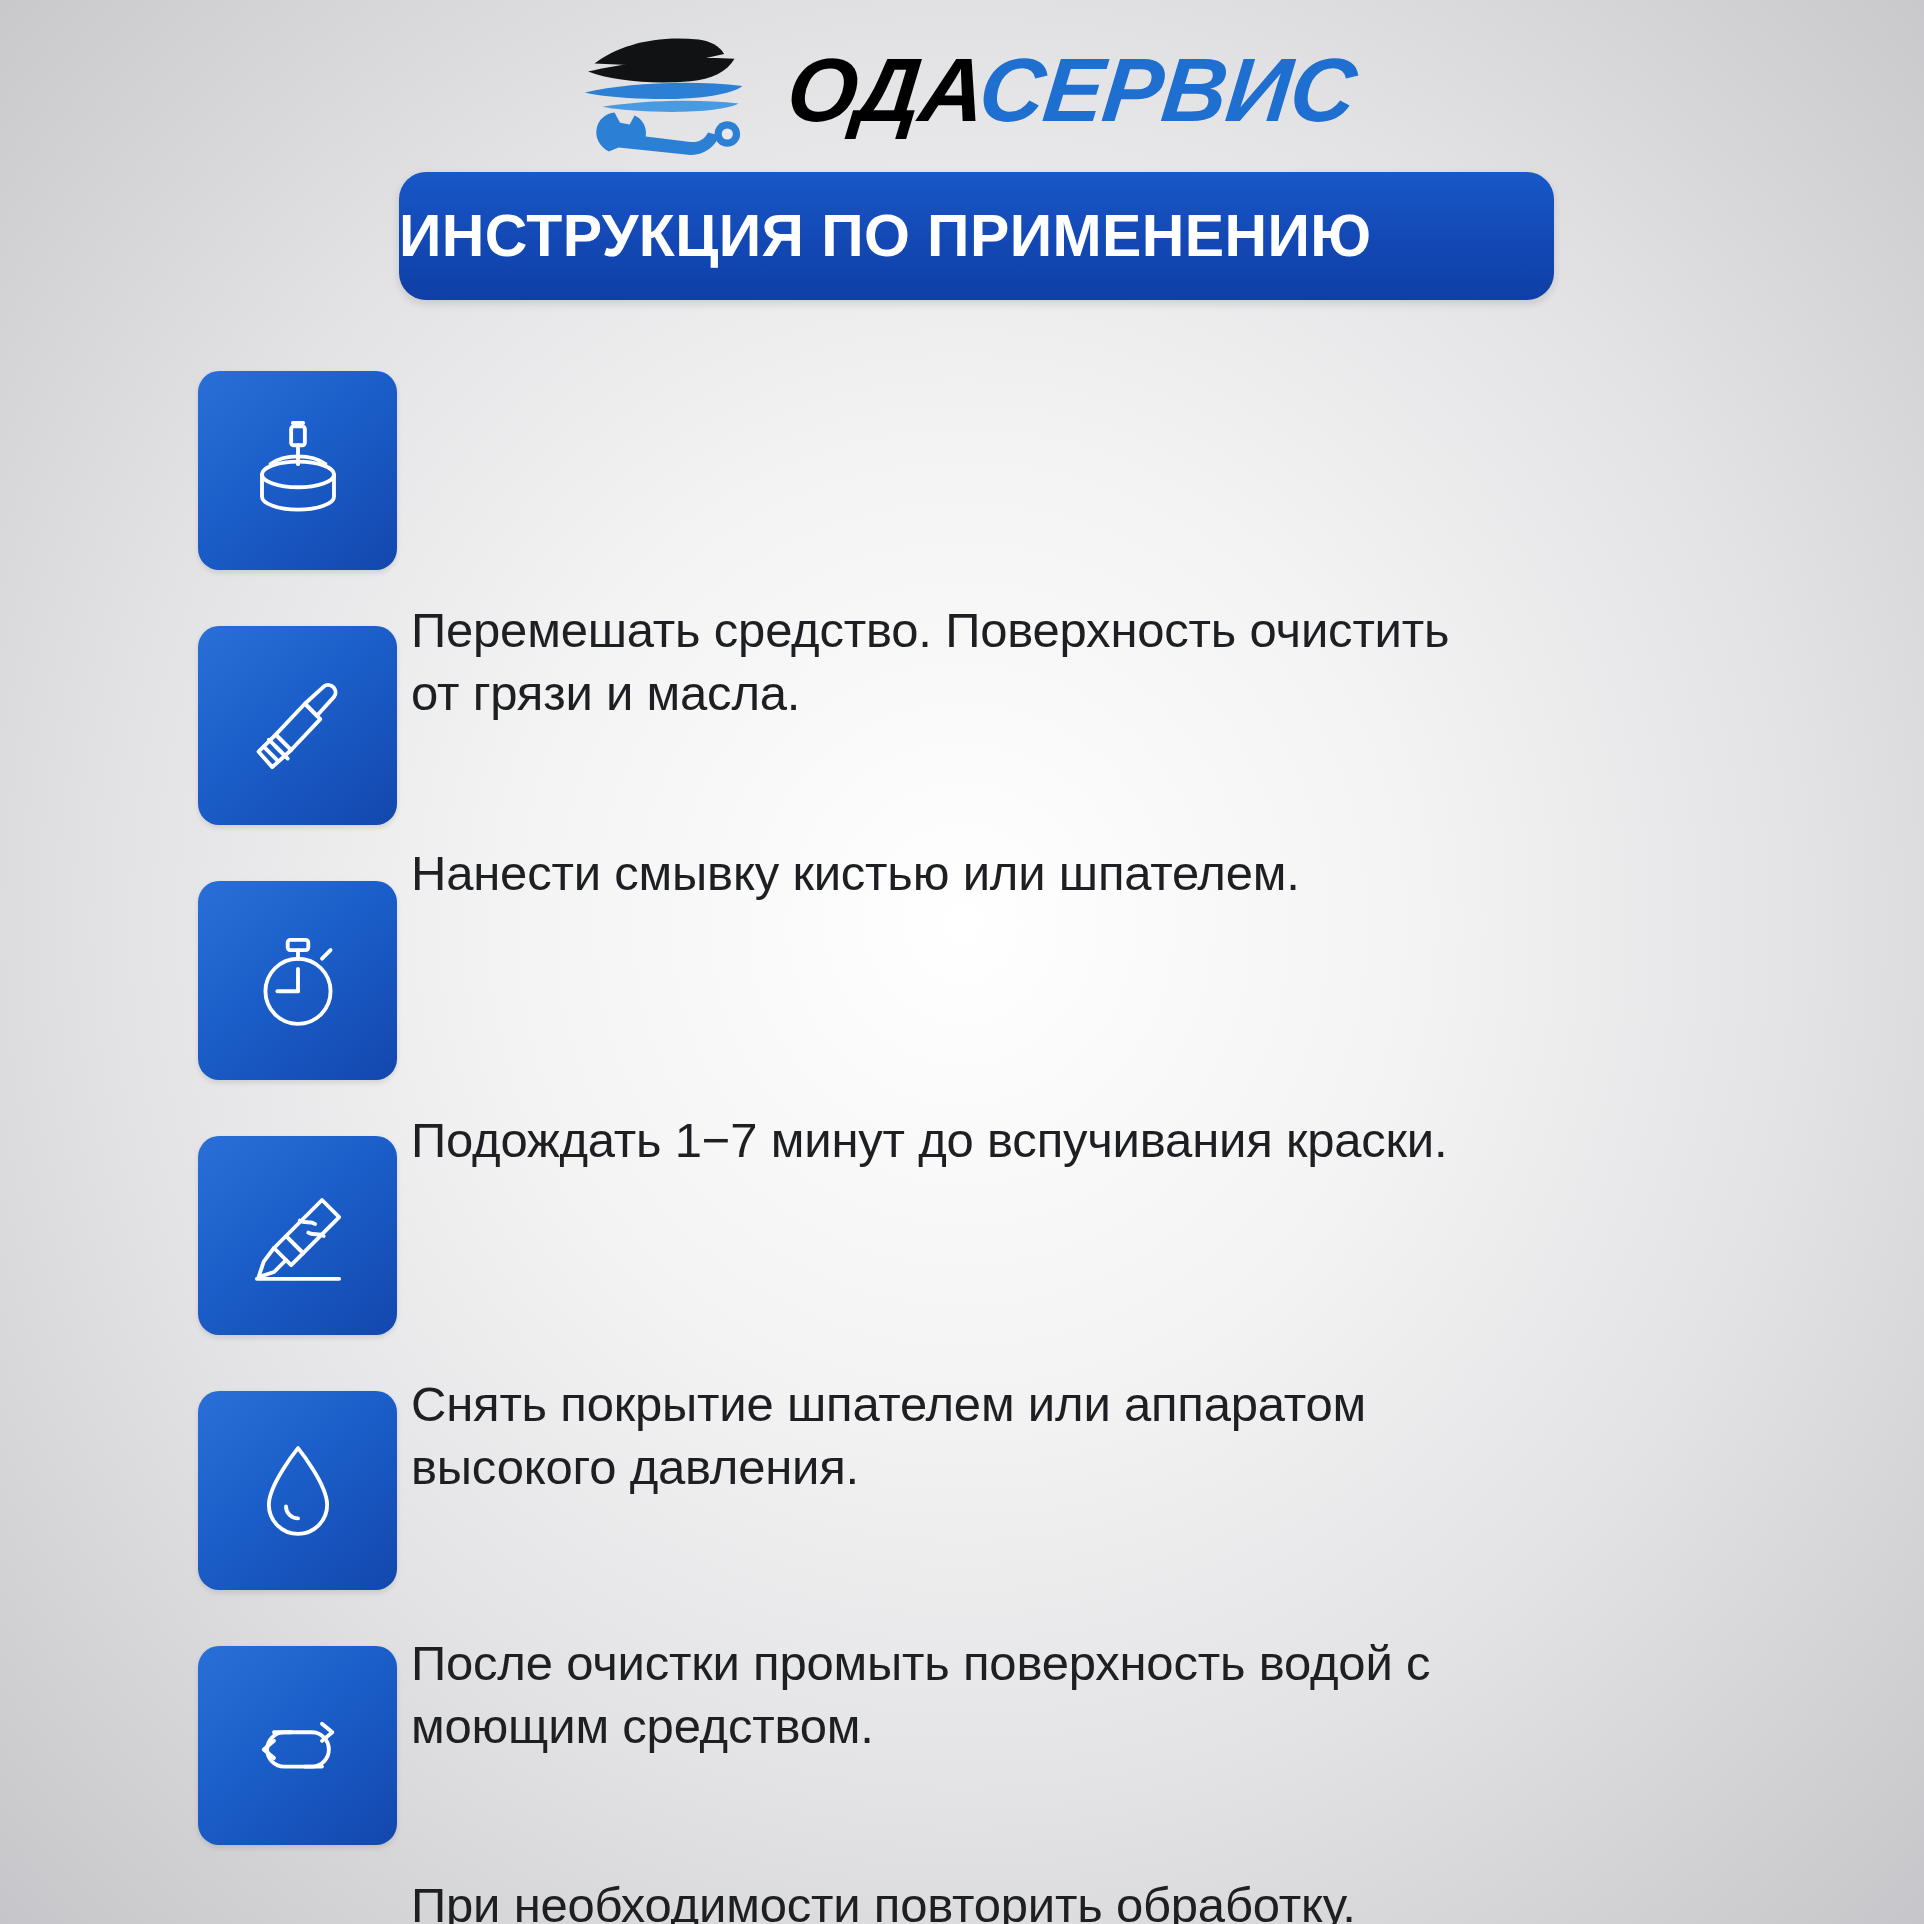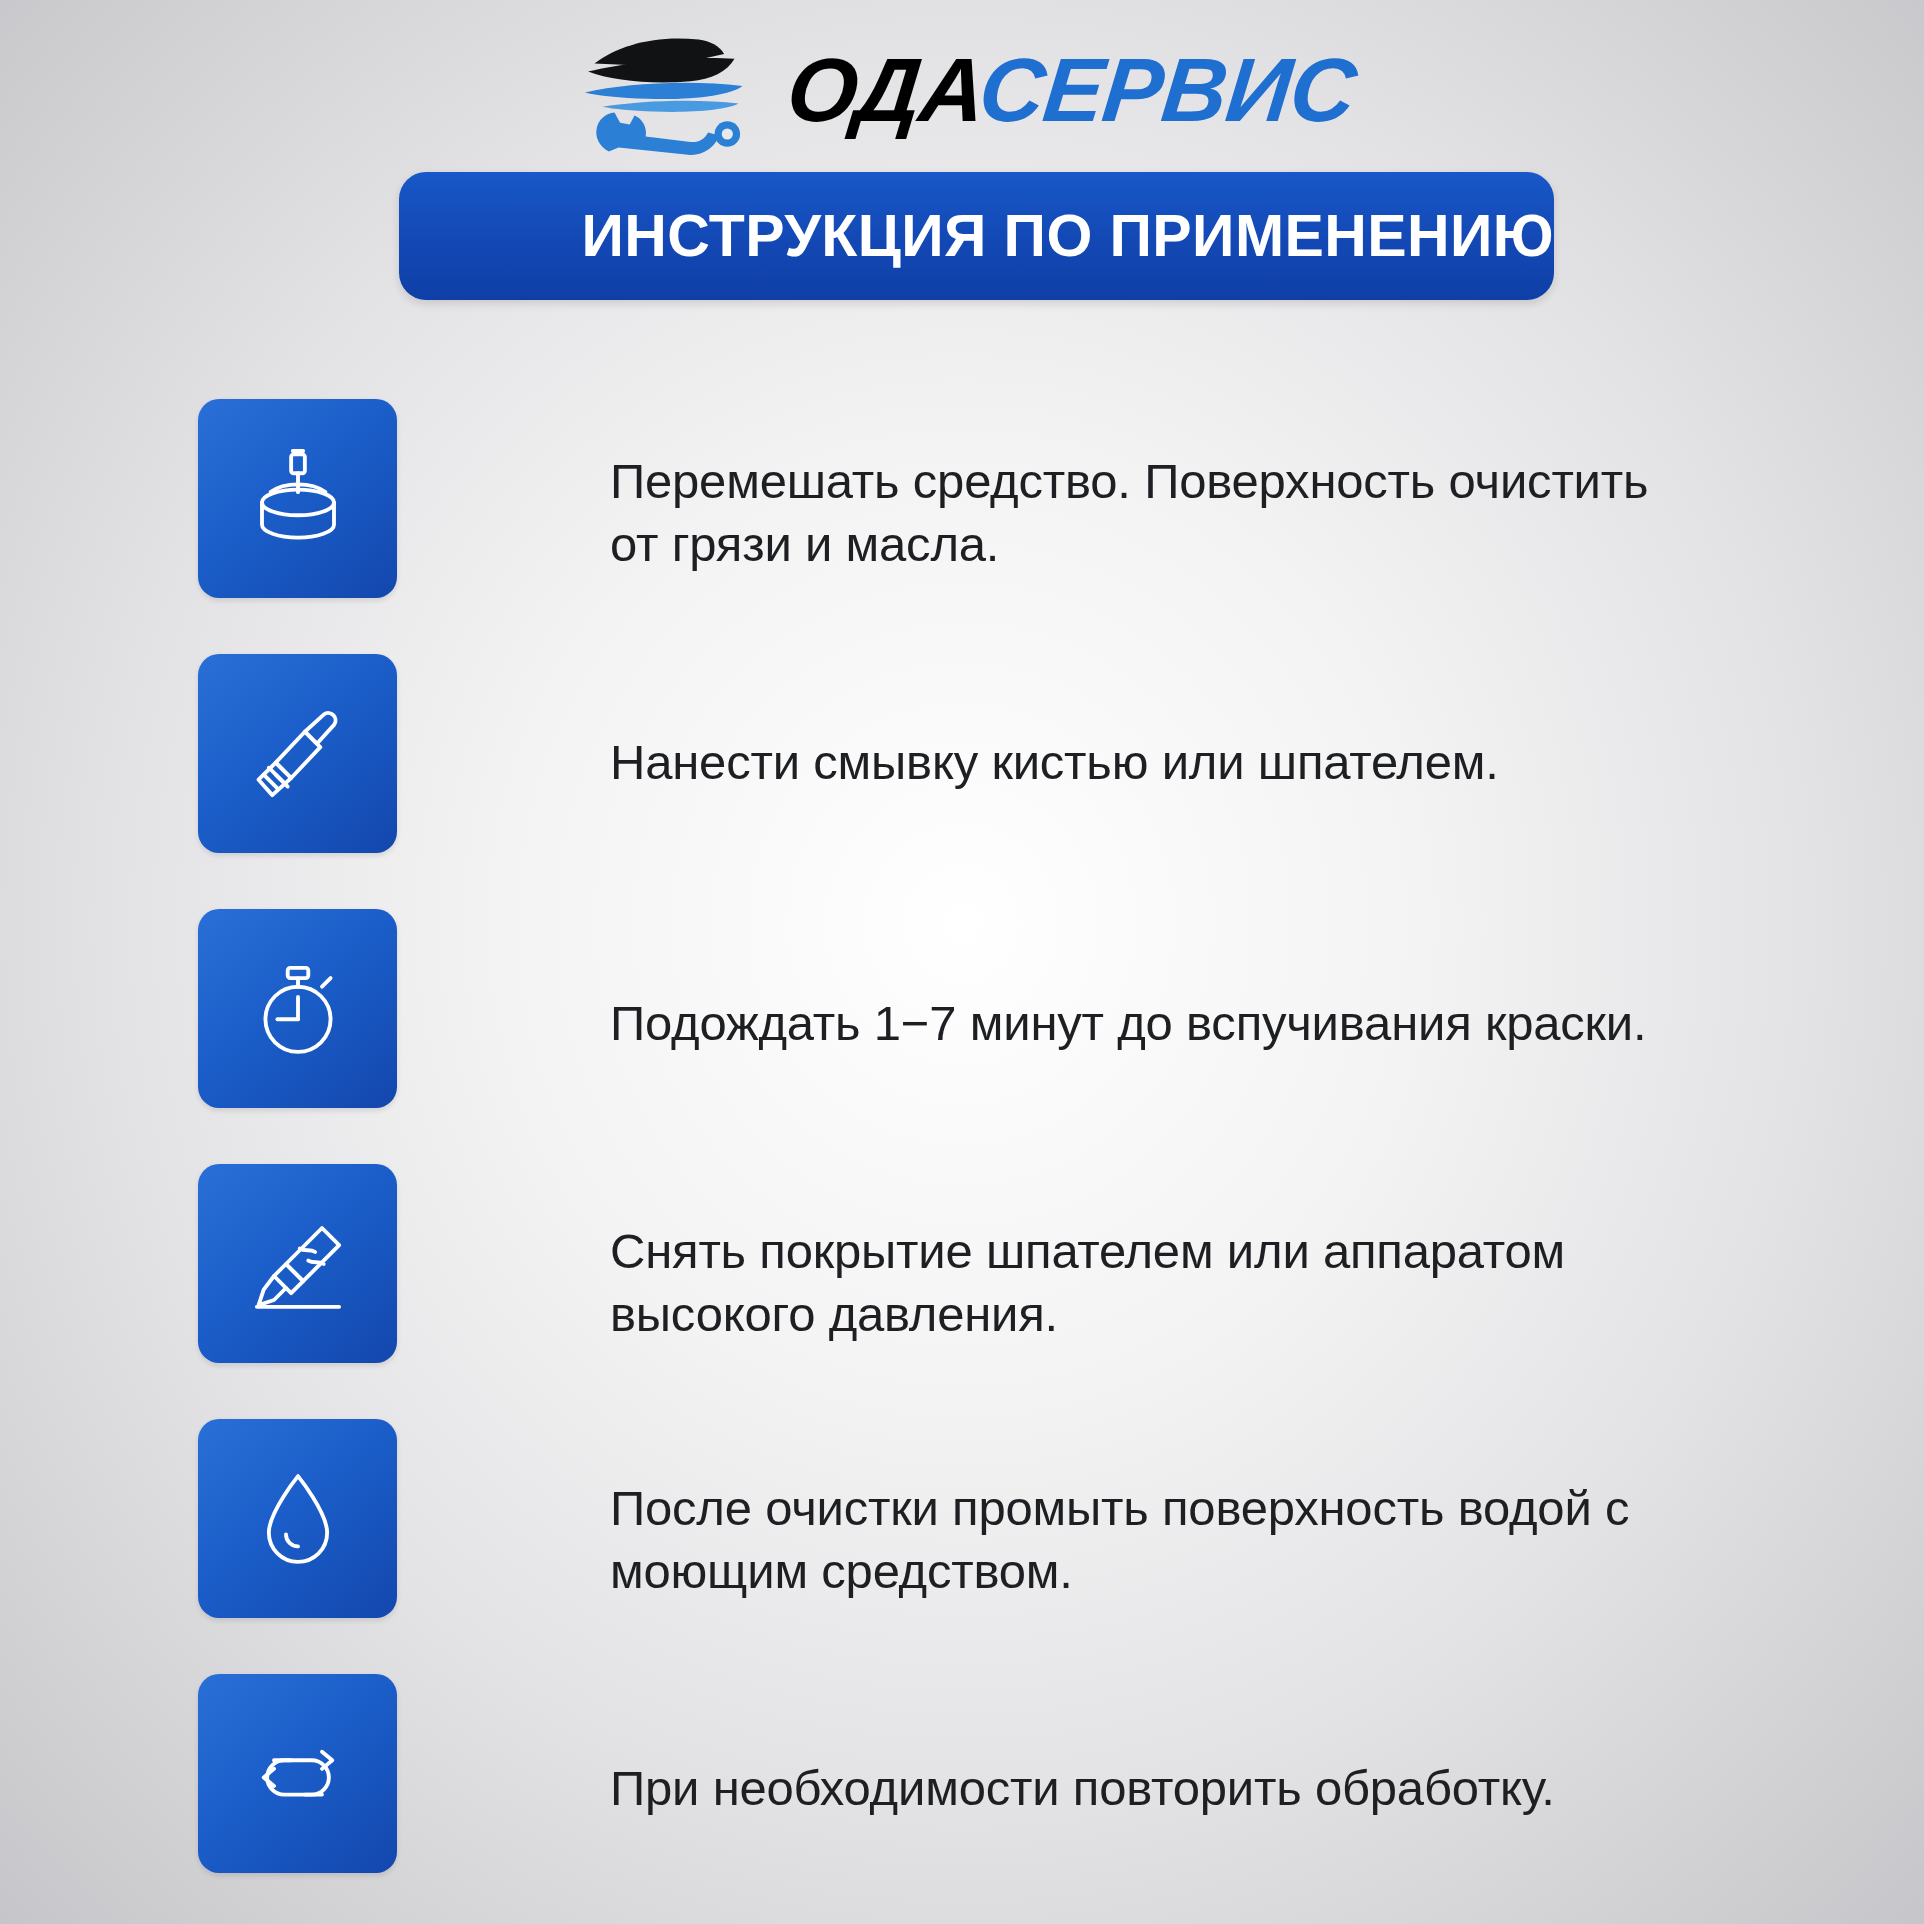--- a/index.html
+++ b/index.html
@@ -52,44 +52,45 @@
   .banner {
     position: absolute;
     top: 172px;
     left: 399px;
     width: 1155px;
     height: 128px;
     background: linear-gradient(180deg, #1858c8 0%, #1348b4 55%, #0f3fa6 100%);
     border-radius: 27px;
     display: flex;
     align-items: center;
-    justify-content: flex-end;
+    justify-content: flex-start;
     box-shadow: 0 3.2px 8px rgba(0,0,0,0.12);
   }
   .banner-text {
     color: #ffffff;
     font-size: 59px;
     font-weight: bold;
     letter-spacing: 0.4px;
     white-space: nowrap;
   }
 
   
   .steps {
     position: absolute;
     top: 371px;
     left: 0;
     width: 1925px;
   }
   .step {
     display: flex;
-    align-items: center;
+    align-items: flex-start;
     height: 255px;
     padding-left: 198px;
     box-sizing: border-box;
+    flex-direction: column;
   }
   .step-icon {
     width: 199px;
     height: 199px;
     flex: none;
     border-radius: 21px;
     background: linear-gradient(140deg, #2a6fd8 0%, #1b5ec9 45%, #1347ad 100%);
     display: flex;
     align-items: center;
     justify-content: center;

